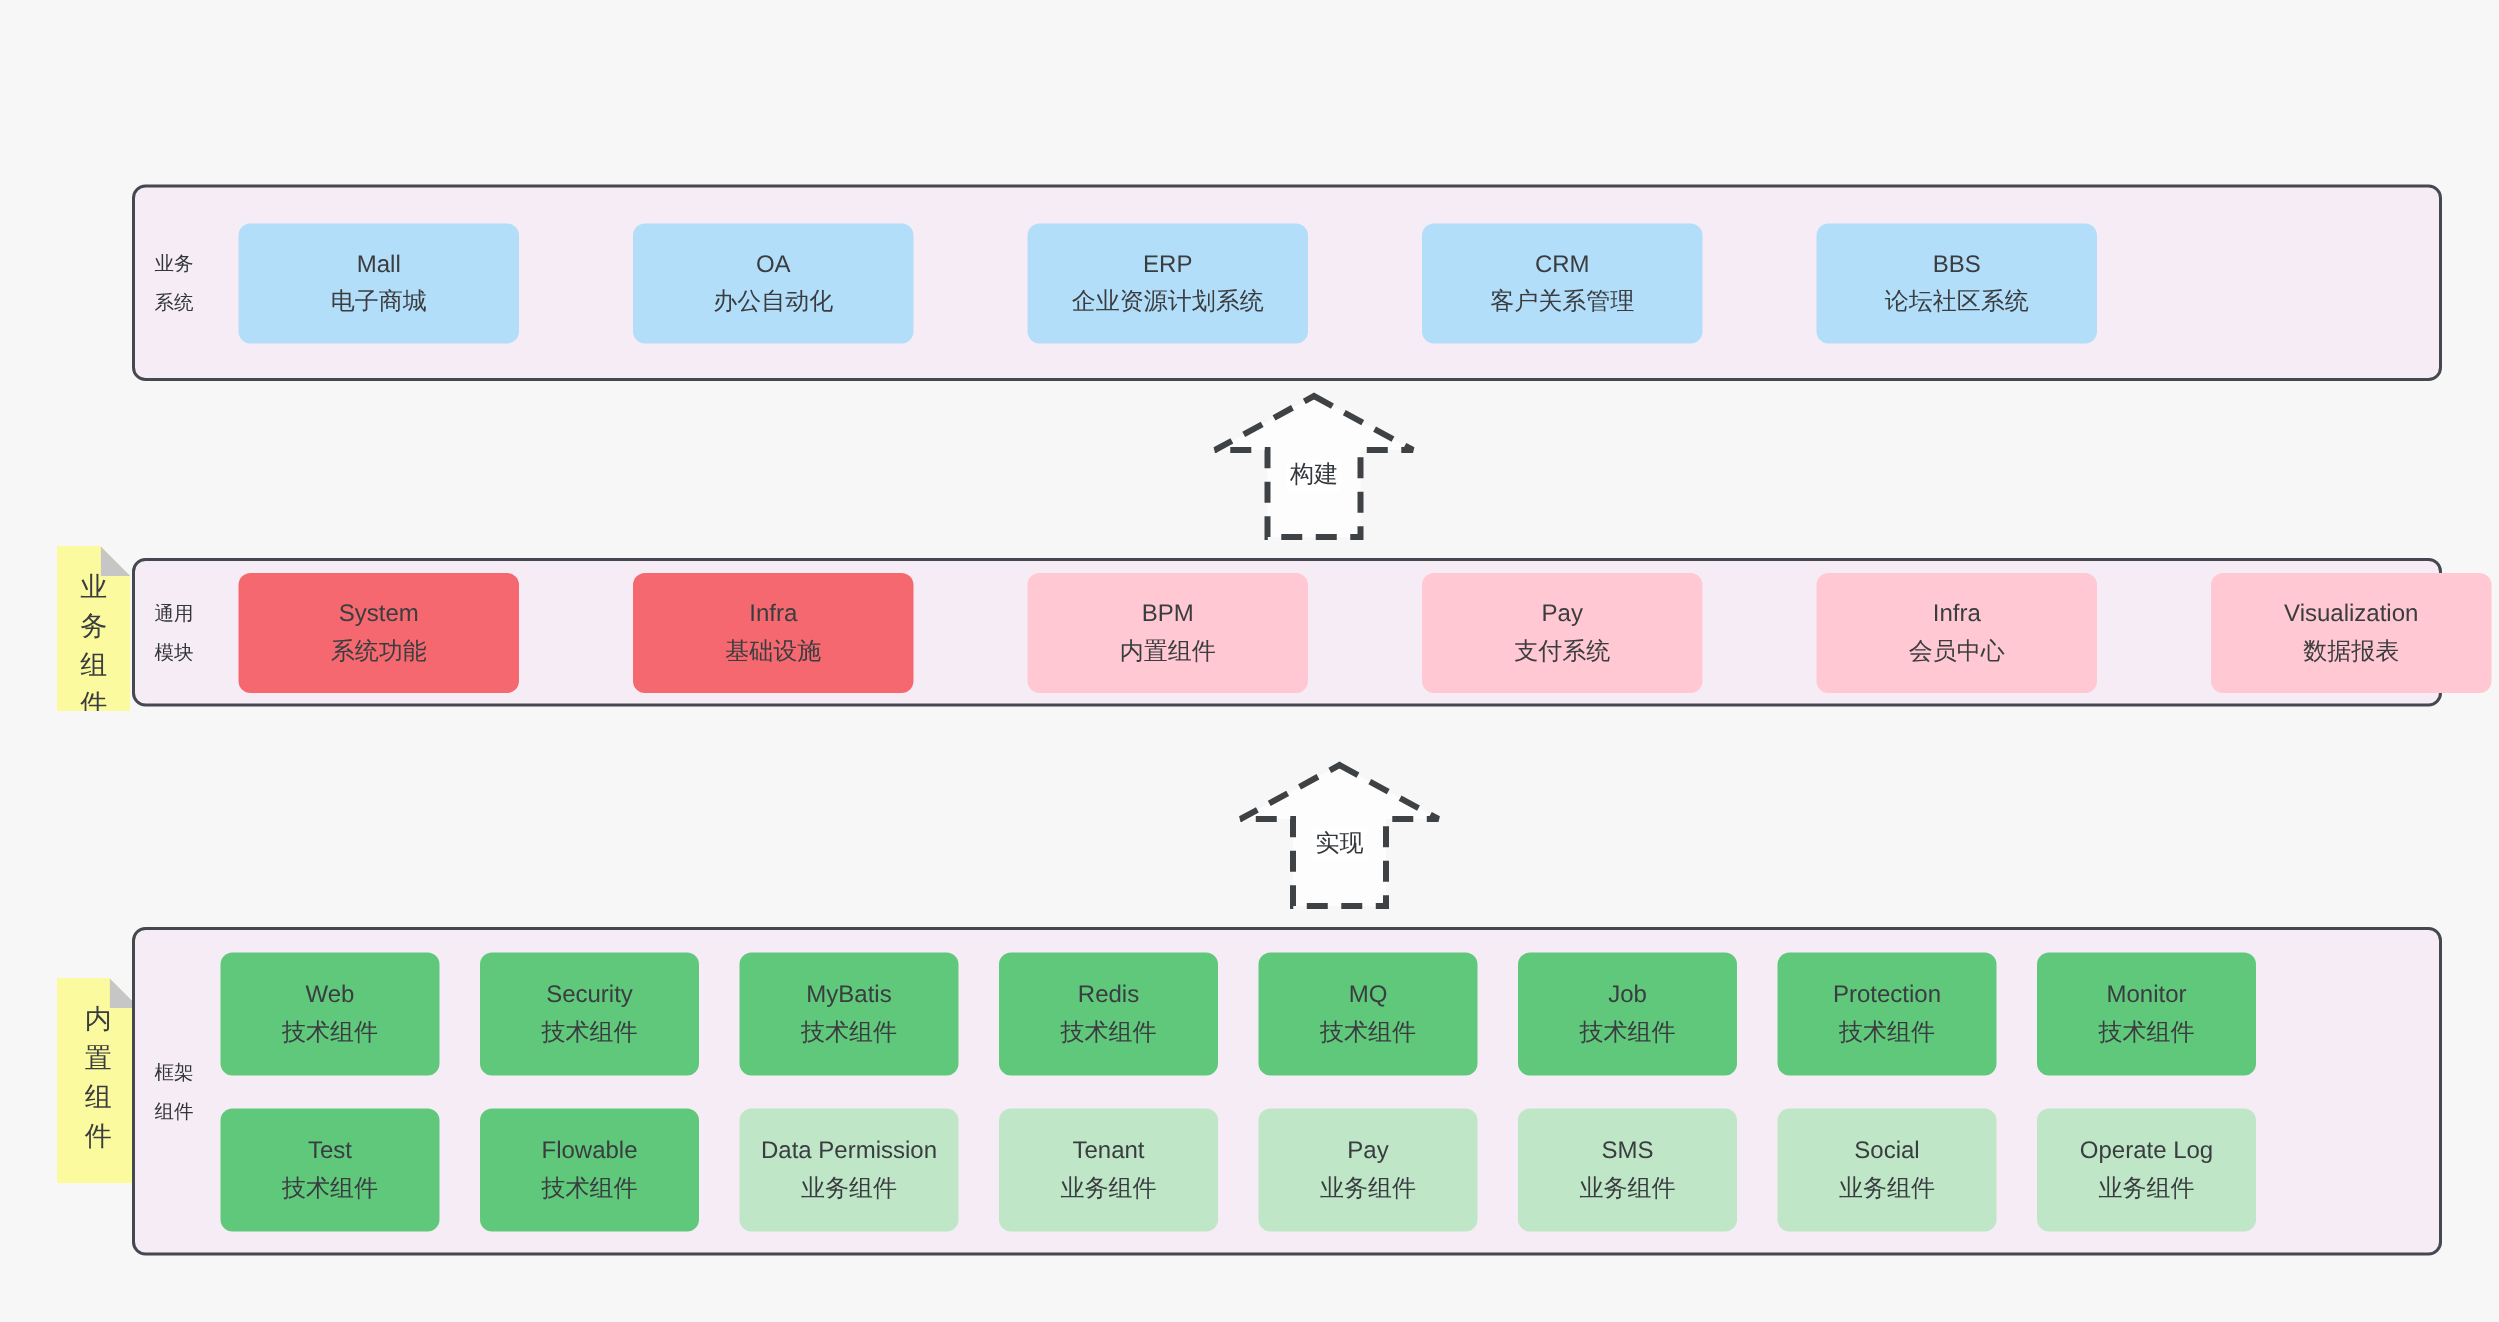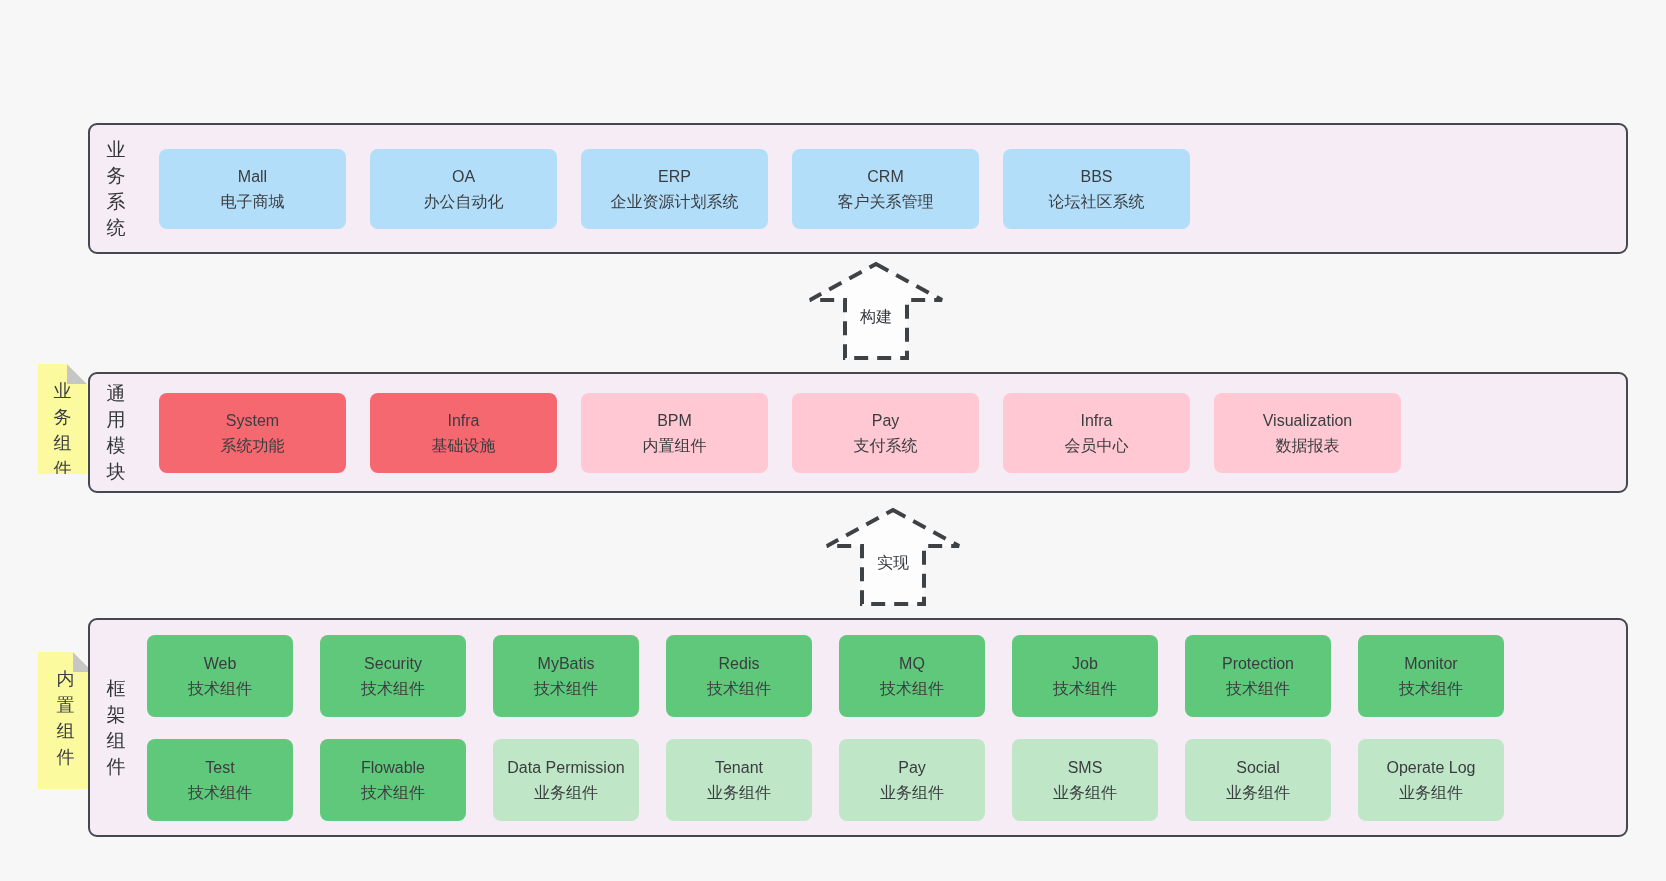--- a/index.html
+++ b/index.html
@@ -3,27 +3,27 @@
 <meta charset="utf-8">
 <style>
   html,body { margin:0; padding:0; background:#f7f7f7; }
   body { font-family:"Liberation Sans","DejaVu Sans",sans-serif; }
   .canvas { position:relative; width:1666px; height:881px; background:#f7f7f7; overflow:hidden; color:#3a3d40; }
 
   .layer { position:absolute; left:88px; width:1540px; background:#f6ecf5;
            border:2px solid #45484e; border-radius:9px; display:flex; align-items:center;
            box-sizing:border-box; z-index:2; }
   .layer-1 { top:123px; height:131px; }
-  .layer-2 { top:372px; height:121px; }
+  .layer-2 { top:372px; height:99px; }
   .layer-3 { top:618px; height:219px; }
 
-  .vlabel { flex:0 0 auto; width:28px; margin-left:12px; font-size:19px; line-height:26px;
+  .vlabel { flex:0 0 auto; width:28px; margin-left:12px; font-size:13px; line-height:26px;
             word-break:break-all; text-align:center; color:#333639; }
 
-  .grid6 { display:grid; grid-template-columns:repeat(6,187px); column-gap:24px; margin-left:15px;padding-left:14px; }
+  .grid6 { display:grid; grid-template-columns:repeat(6,187px); column-gap:76px; margin-left:15px;padding-left:14px; }
   .grid8 { display:grid; grid-template-columns:repeat(8,146px); column-gap:27px; row-gap:22px; margin-left:17px; }
 
   .box { border-radius:8px; height:80px; display:flex; flex-direction:column; align-items:center;
          justify-content:center; text-align:center; font-size:16px; line-height:25px;
          color:#3a3d40; padding:0 5px; box-sizing:border-box; }
   .grid8 .box { height:82px; }
   .box.blue       { background:#b3def9; }
   .box.red        { background:#f5686f; }
   .box.pink       { background:#ffc8d2; }
   .box.green      { background:#5fc87b; }

